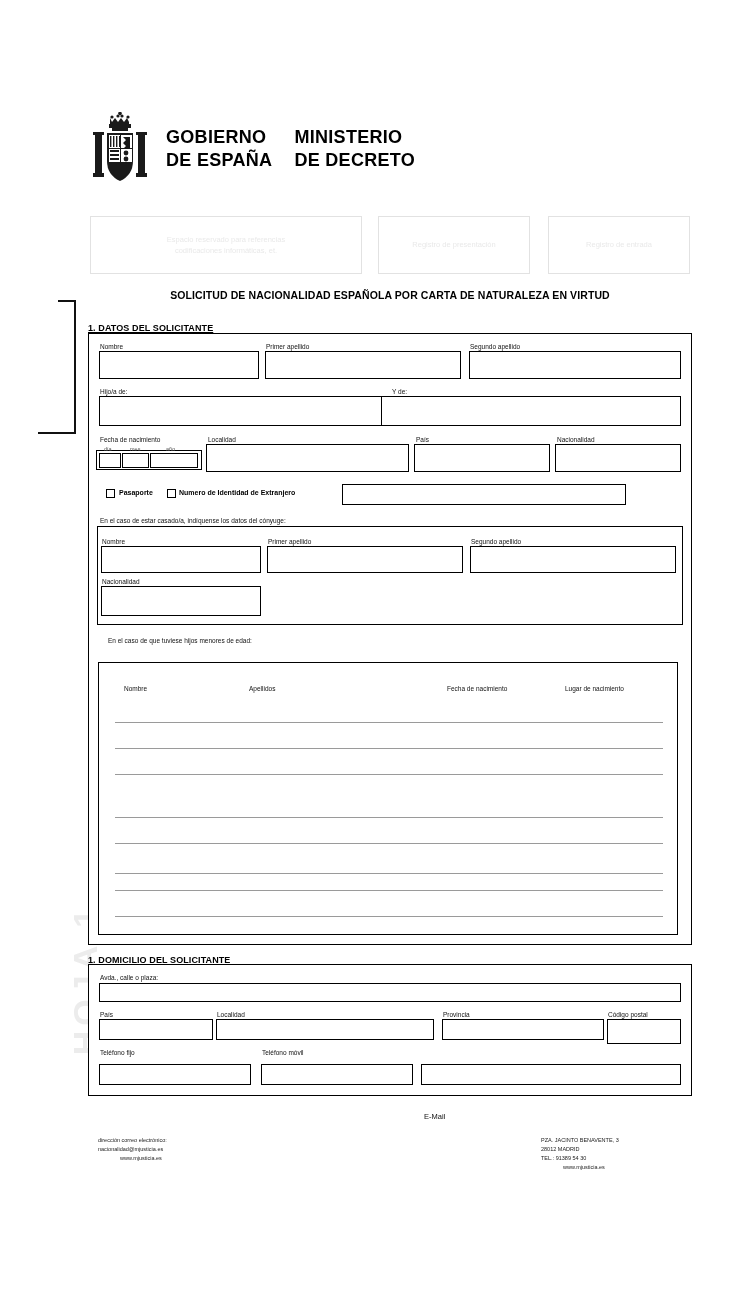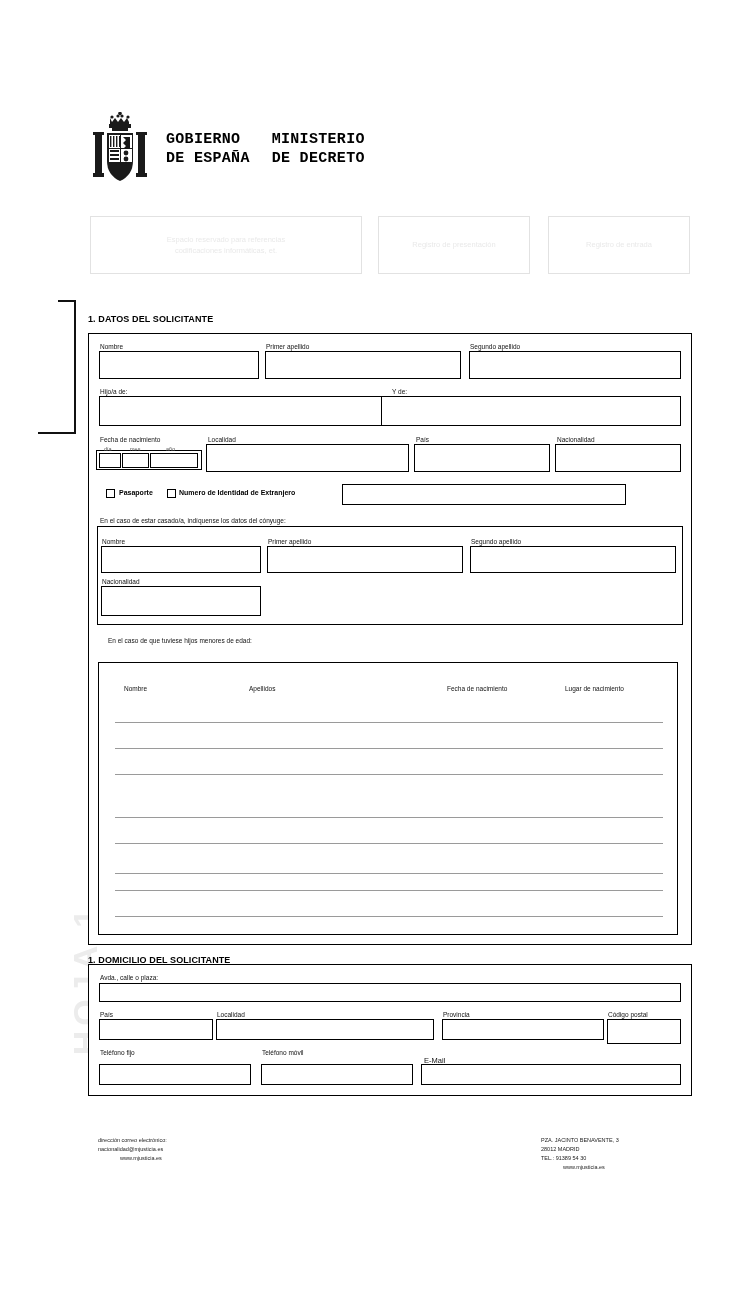--- a/index.html
+++ b/index.html
@@ -37,22 +37,21 @@
     position: relative;
   }
   .ministry-text {
     display: flex;
     gap: 22px;
     font-weight: bold;
     letter-spacing: 0.3px;
   }
   .ministry-col {
     line-height: 1.28;
-    font-size: 15px;
-    font-family: Liberation Mono, monospace;
+    font-size: 18px;
   }
   .ministry-col div { white-space: nowrap; }
 
   
   .reg-row {
     position: absolute;
     left: 90px;
     top: 216px;
     width: 600px;
     height: 58px;
@@ -277,25 +276,26 @@
     </div>
   </div>
 
   <div class="bracket">
     <div class="vert"></div>
       <div class="top"></div>
       <div class="bot"></div>
   </div>
 
   <div class="title">
+    <div>SOLICITUD DE NACIONALIDAD ESPAÑOLA POR CARTA DE NATURALEZA EN VIRTUD</div>
   </div>
 
   <div class="hoja">HOJA 1</div>
 
-  <div class="sec-head" style="left:88px; top:314px;">1. DATOS DEL SOLICITANTE</div>
+  <div class="sec-head" style="left:88px; top:323px;text-decoration:underline;">1. DATOS DEL SOLICITANTE</div>
   <div class="obox" style="left:88px; top:333px; width:604px; height:612px;"></div>
 
   <div class="fld-label" style="left:100px; top:343px;">Nombre</div>
   <div class="ibox" style="left:99px; top:351px; width:160px; height:28px;"></div>
 
   <div class="fld-label" style="left:266px; top:343px;">Primer apellido</div>
   <div class="ibox" style="left:265px; top:351px; width:196px; height:28px;"></div>
 
   <div class="fld-label" style="left:470px; top:343px;">Segundo apellido</div>
   <div class="ibox" style="left:469px; top:351px; width:212px; height:28px;"></div>
@@ -375,21 +375,21 @@
 
   <div class="fld-label" style="left:608px; top:1011px;">Código postal</div>
   <div class="ibox thick" style="left:607px; top:1019px; width:74px; height:25px;"></div>
 
   <div class="fld-label" style="left:100px; top:1049px;">Teléfono fijo</div>
   <div class="ibox thick" style="left:99px; top:1064px; width:152px; height:21px;"></div>
 
   <div class="fld-label" style="left:262px; top:1049px;">Teléfono móvil</div>
   <div class="ibox thick" style="left:261px; top:1064px; width:152px; height:21px;"></div>
 
-  <div class="fld-label" style="left:424px; top:1056px; font-size:7.5px;">E-Mail</div>
+  <div class="fld-label" style="left:424px; top:1112px; font-size:7.5px;">E-Mail</div>
   <div class="ibox thick" style="left:421px; top:1064px; width:260px; height:21px;"></div>
 
   <div class="foot left">
     <div>dirección correo electrónico:</div>
     <div>nacionalidad@mjusticia.es</div>
     <div class="ind">www.mjusticia.es</div>
   </div>
   <div class="foot right">
     <div>PZA. JACINTO BENAVENTE, 3</div>
     <div>28012 MADRID</div>

